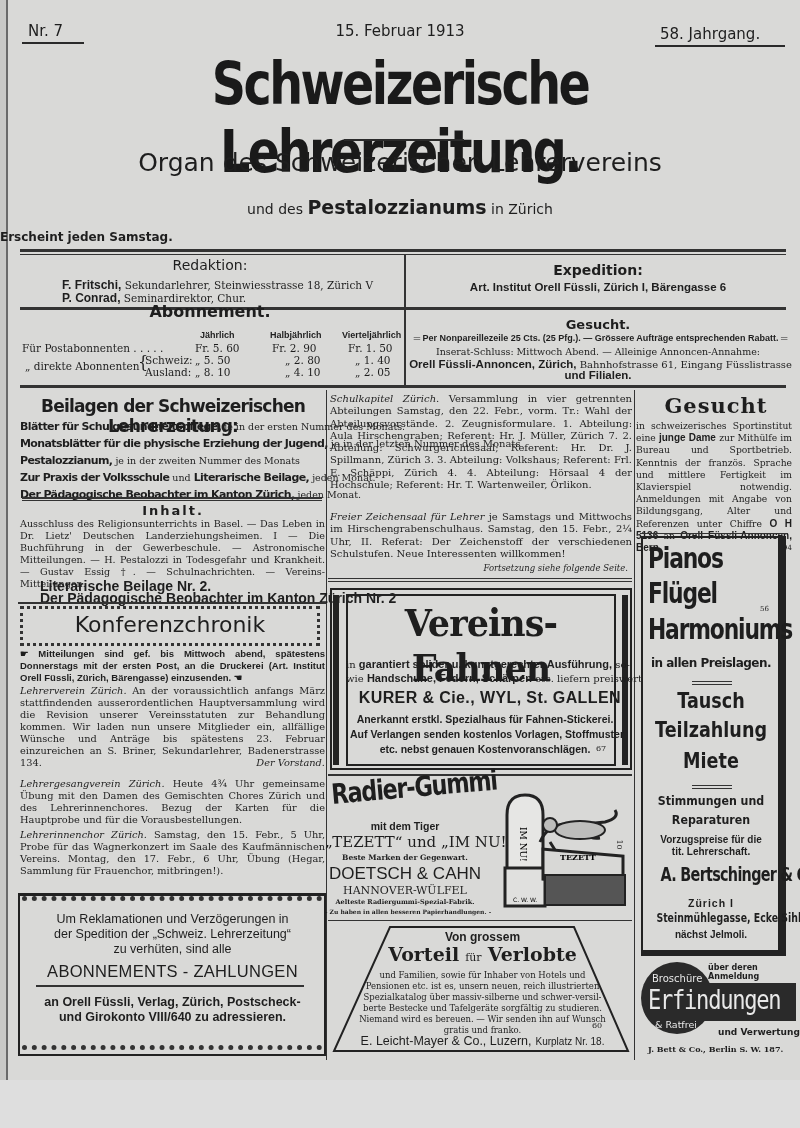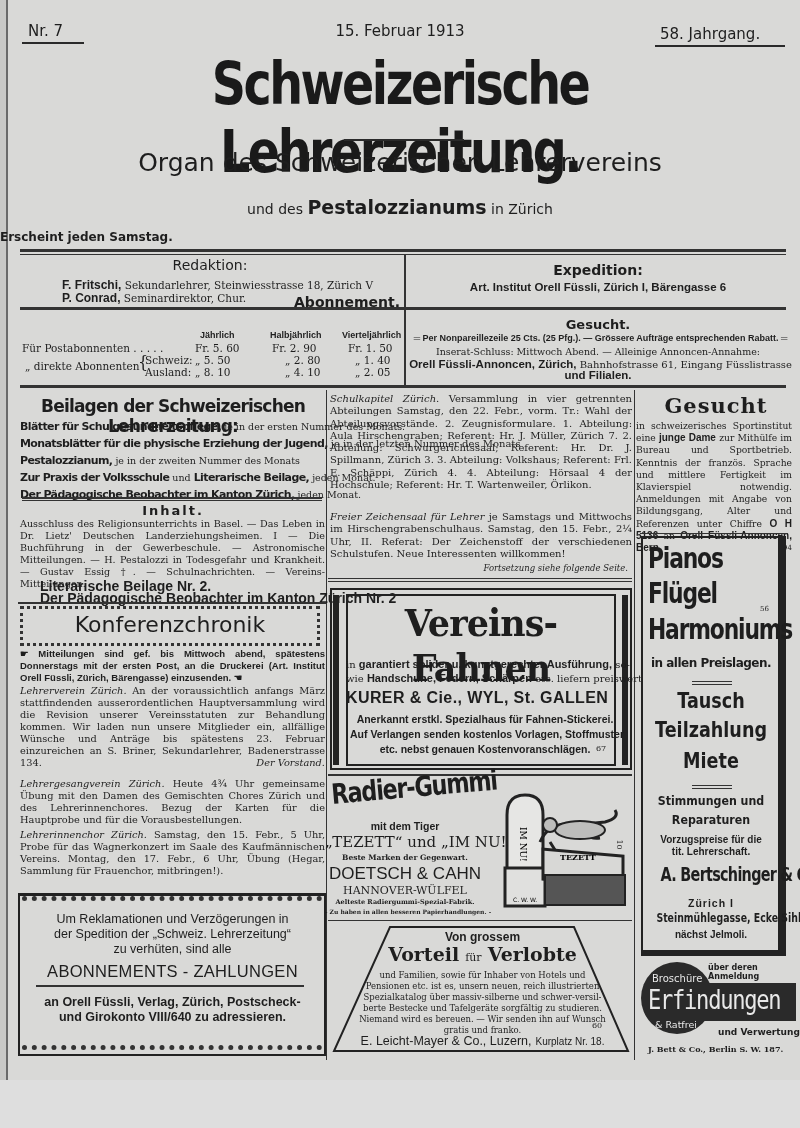--- a/index.html
+++ b/index.html
@@ -44,21 +44,21 @@
   .und b { font-size: 19px; }
   .erscheint { left: 0; width: 800px; top: 230px; text-align: left; font-size: 12px; font-weight: bold; font-family: "DejaVu Sans", sans-serif; }
 
   
   .box-line { position: absolute; background: #333; }
   .red-title { left: 20px; width: 380px; top: 257px; text-align: center; font-size: 14px; font-weight: normal; font-family: "DejaVu Sans", sans-serif; }
   .red-line { left: 62px; top: 278px; font-size: 10.5px; white-space: nowrap; }
   .red-line b { font-family: "Liberation Sans", sans-serif; font-size: 12px; }
   .exp-title { left: 408px; width: 380px; top: 262px; text-align: center; font-size: 14px; font-weight: bold; font-family: "DejaVu Sans", sans-serif; }
   .exp-line { left: 408px; width: 380px; top: 281px; text-align: center; font-size: 11.5px; font-weight: bold; font-family: "Liberation Sans", sans-serif; }
-  .abo-title { left: 20px; width: 380px; top: 294px; text-align: right; font-size: 14px; font-weight: bold; font-family: "DejaVu Sans", sans-serif; }
+  .abo-title { left: 20px; width: 380px; top: 302px; text-align: center; font-size: 16px; font-weight: bold; font-family: "DejaVu Sans", sans-serif; }
   .abo-tbl { left: 20px; top: 330px; font-size: 10.5px; }
   .abo-tbl .c { position: absolute; white-space: nowrap; }
   .abo-head { font-family: "Liberation Sans", sans-serif; font-weight: bold; font-size: 9px; }
   .ins-title { left: 408px; width: 380px; top: 317px; text-align: center; font-size: 13px; font-weight: bold; font-family: "DejaVu Sans", sans-serif; }
   .ins-l1 { left: 408px; width: 385px; top: 333px; text-align: center; font-size: 9px; font-weight: bold; font-family: "Liberation Sans", sans-serif; white-space: nowrap; }
   .ins-l2 { left: 408px; width: 380px; top: 346px; text-align: center; font-size: 9.5px; white-space: nowrap; }
   .ins-l3 { left: 408px; width: 385px; top: 358px; text-align: center; font-size: 10px; white-space: nowrap; }
   .ins-l3 b { font-family: "Liberation Sans", sans-serif; font-size: 11.5px; }
   .ins-l4 { left: 408px; width: 380px; top: 369px; text-align: center; font-size: 11.5px; font-weight: bold; font-family: "Liberation Sans", sans-serif; }
 
@@ -86,21 +86,21 @@
   .col2-text i { font-style: italic; }
   .fort { left: 330px; width: 298px; top: 563px; text-align: right; font-size: 8.5px; font-style: italic; }
 
   .vf-outer { left: 330px; top: 588px; width: 302px; height: 182px; border: 2px solid #222; }
   .vf-bar-l { left: 333px; top: 595px; width: 6px; height: 170px; background: #222; }
   .vf-bar-r { left: 622px; top: 595px; width: 6px; height: 170px; background: #222; }
   .vf-inner { left: 346px; top: 594px; width: 270px; height: 172px; border: 2px solid #222; }
   .vf-title { left: 346px; width: 270px; top: 600px; text-align: center; font-family: "DejaVu Serif", serif; font-weight: bold; font-size: 38px; letter-spacing: -1px; transform: scaleX(0.92); }
   .vf-line { left: 346px; width: 275px; text-align: center; font-size: 10px; white-space: nowrap; }
   .vf-line b { font-family: "Liberation Sans", sans-serif; font-size: 11px; }
-  .vf-kurer { left: 346px; width: 275px; top: 689px; text-align: left; font-family: "Liberation Sans", sans-serif; font-weight: bold; font-size: 16px; letter-spacing: 0.4px; }
+  .vf-kurer { left: 346px; width: 275px; top: 689px; text-align: right; font-family: "Liberation Sans", sans-serif; font-weight: bold; font-size: 16px; letter-spacing: 0.4px; }
   .vf-b { left: 350px; width: 270px; text-align: center; font-family: "Liberation Sans", sans-serif; font-weight: bold; font-size: 10.5px; white-space: nowrap; }
 
   .rg-title { left: 330px; top: 778px; font-family: "DejaVu Sans", sans-serif; font-weight: bold; font-size: 28px; letter-spacing: -1.5px; transform: rotate(-5deg) scaleX(0.8); transform-origin: left top; }
   .rg-line { left: 325px; width: 160px; text-align: center; white-space: nowrap; }
 
   .vo-trap { left: 332px; top: 924px; width: 298px; height: 130px; }
   .vo-text { left: 350px; width: 265px; text-align: center; white-space: nowrap; }
 
   
   .ges-title { left: 636px; width: 160px; top: 393px; text-align: center; font-family: "DejaVu Serif", serif; font-weight: bold; font-size: 21px; letter-spacing: 1px; }

